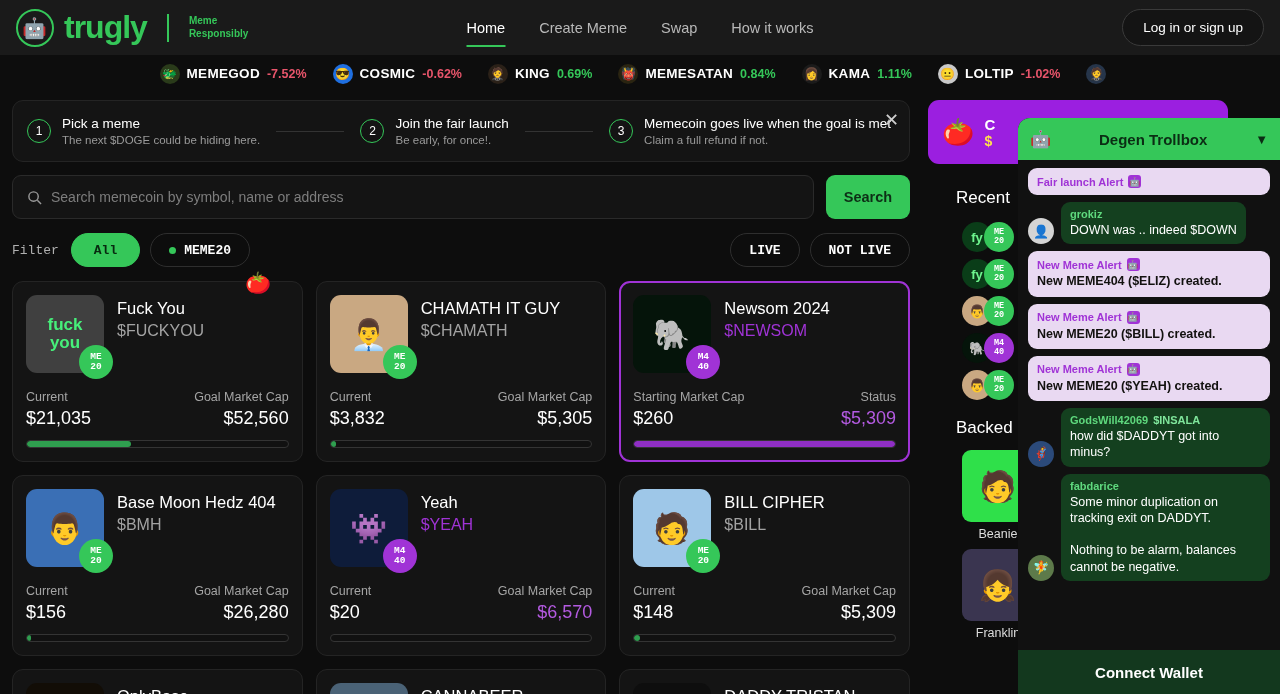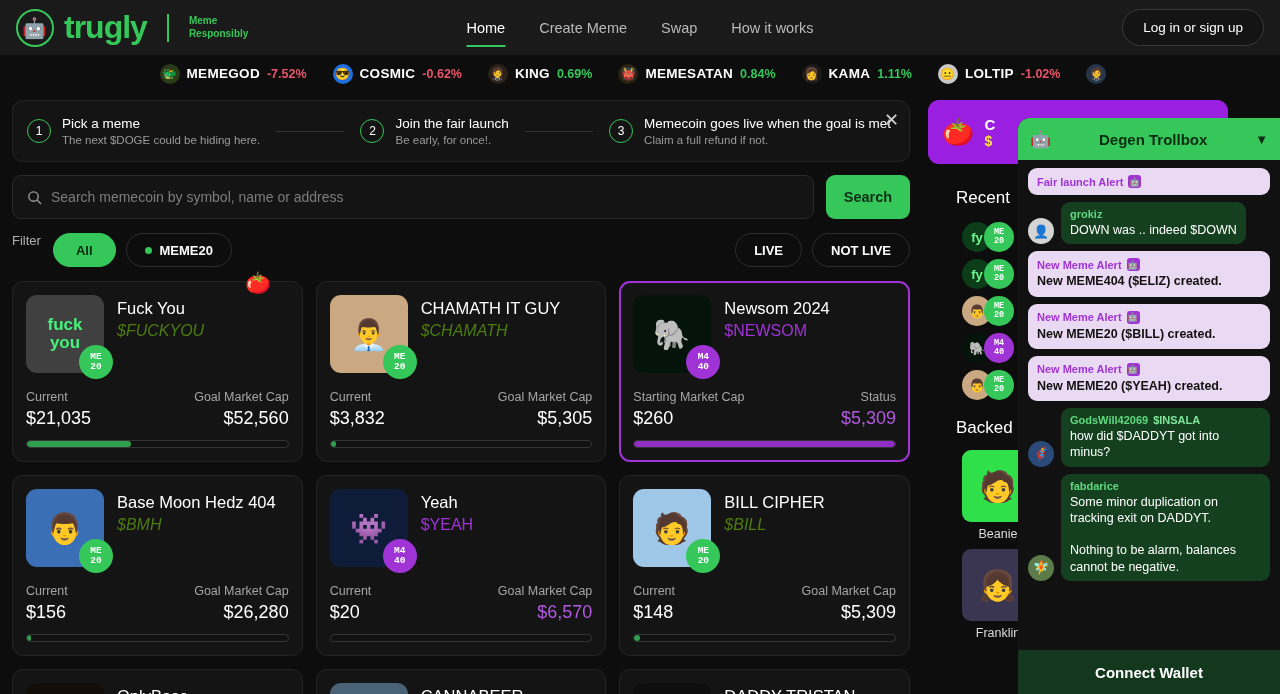--- a/index.html
+++ b/index.html
@@ -91,21 +91,21 @@
     flex: 1; background: transparent; border: none; outline: none;
     color: #e6e6e6; font-size: 14px; font-family: "Liberation Sans", sans-serif;
   }
   .search-box input::placeholder { color: #7d7d7d; }
   .search-btn {
     width: 84px; height: 44px; border-radius: 9px; background: #35c759;
     color: #0d2e16; font-size: 14.5px; font-weight: bold;
     display: flex; align-items: center; justify-content: center; cursor: pointer;
   }
   
-  .filter-row { display: flex; align-items: flex-start; gap: 10px; margin-top: 14px; }
+  .filter-row { display: flex; align-items: center; gap: 10px; margin-top: 14px; font-family: Liberation Mono, monospace; }
   .filter-label { font-size: 13px; color: #b0b0b0; margin-right: 2px; }
   .chip {
     height: 34px; padding: 0 18px; border-radius: 18px;
     border: 1px solid #2e2e2e; background: transparent;
     display: flex; align-items: center; gap: 8px;
     font-size: 13px; color: #fff; cursor: pointer; font-weight: 600;
   }
   .chip.active { background: #35c759; color: #07290f; border-color: #35c759; padding: 0 22px; }
   .dot { width: 7px; height: 7px; border-radius: 50%; }
   .spacer { flex: 1; }
@@ -129,21 +129,21 @@
   .badge {
     position: absolute; right: -9px; bottom: -6px;
     width: 34px; height: 34px; border-radius: 50%;
     display: flex; flex-direction: column; align-items: center;
     justify-content: center; font-size: 9.5px; font-weight: bold;
     line-height: 1.04; color: #fff; font-family: "Liberation Mono", monospace;
   }
   .b20 { background: #35c759; } .b404 { background: #a033d6; }
   .card-name { font-size: 16.5px; color: #fff; margin-top: 4px; }
   .card-sym { font-size: 16px; margin-top: 4px; font-weight: 500; }
-  .sym20 { color: #4d7c0f; font-style: italic; } .sym404 { color: #a033d6; }
+  .sym20 { color: #a3a3a3; } .sym404 { color: #a033d6; }
   .card-stats { display: flex; justify-content: space-between; margin-top: 17px; }
   .stat-lbl { font-size: 12.5px; color: #a5a5a5; }
   .stat-val { font-size: 18px; color: #fff; margin-top: 4px; }
   .stat-val.pur { color: #b35ae0; }
   .stat-r { text-align: right; }
   .bar {
     margin-top: 11px; height: 8px; border-radius: 5px;
     border: 1px solid #343434; overflow: hidden; background: #111;
   }
   .bar-fill { height: 100%; border-radius: 4px; }

